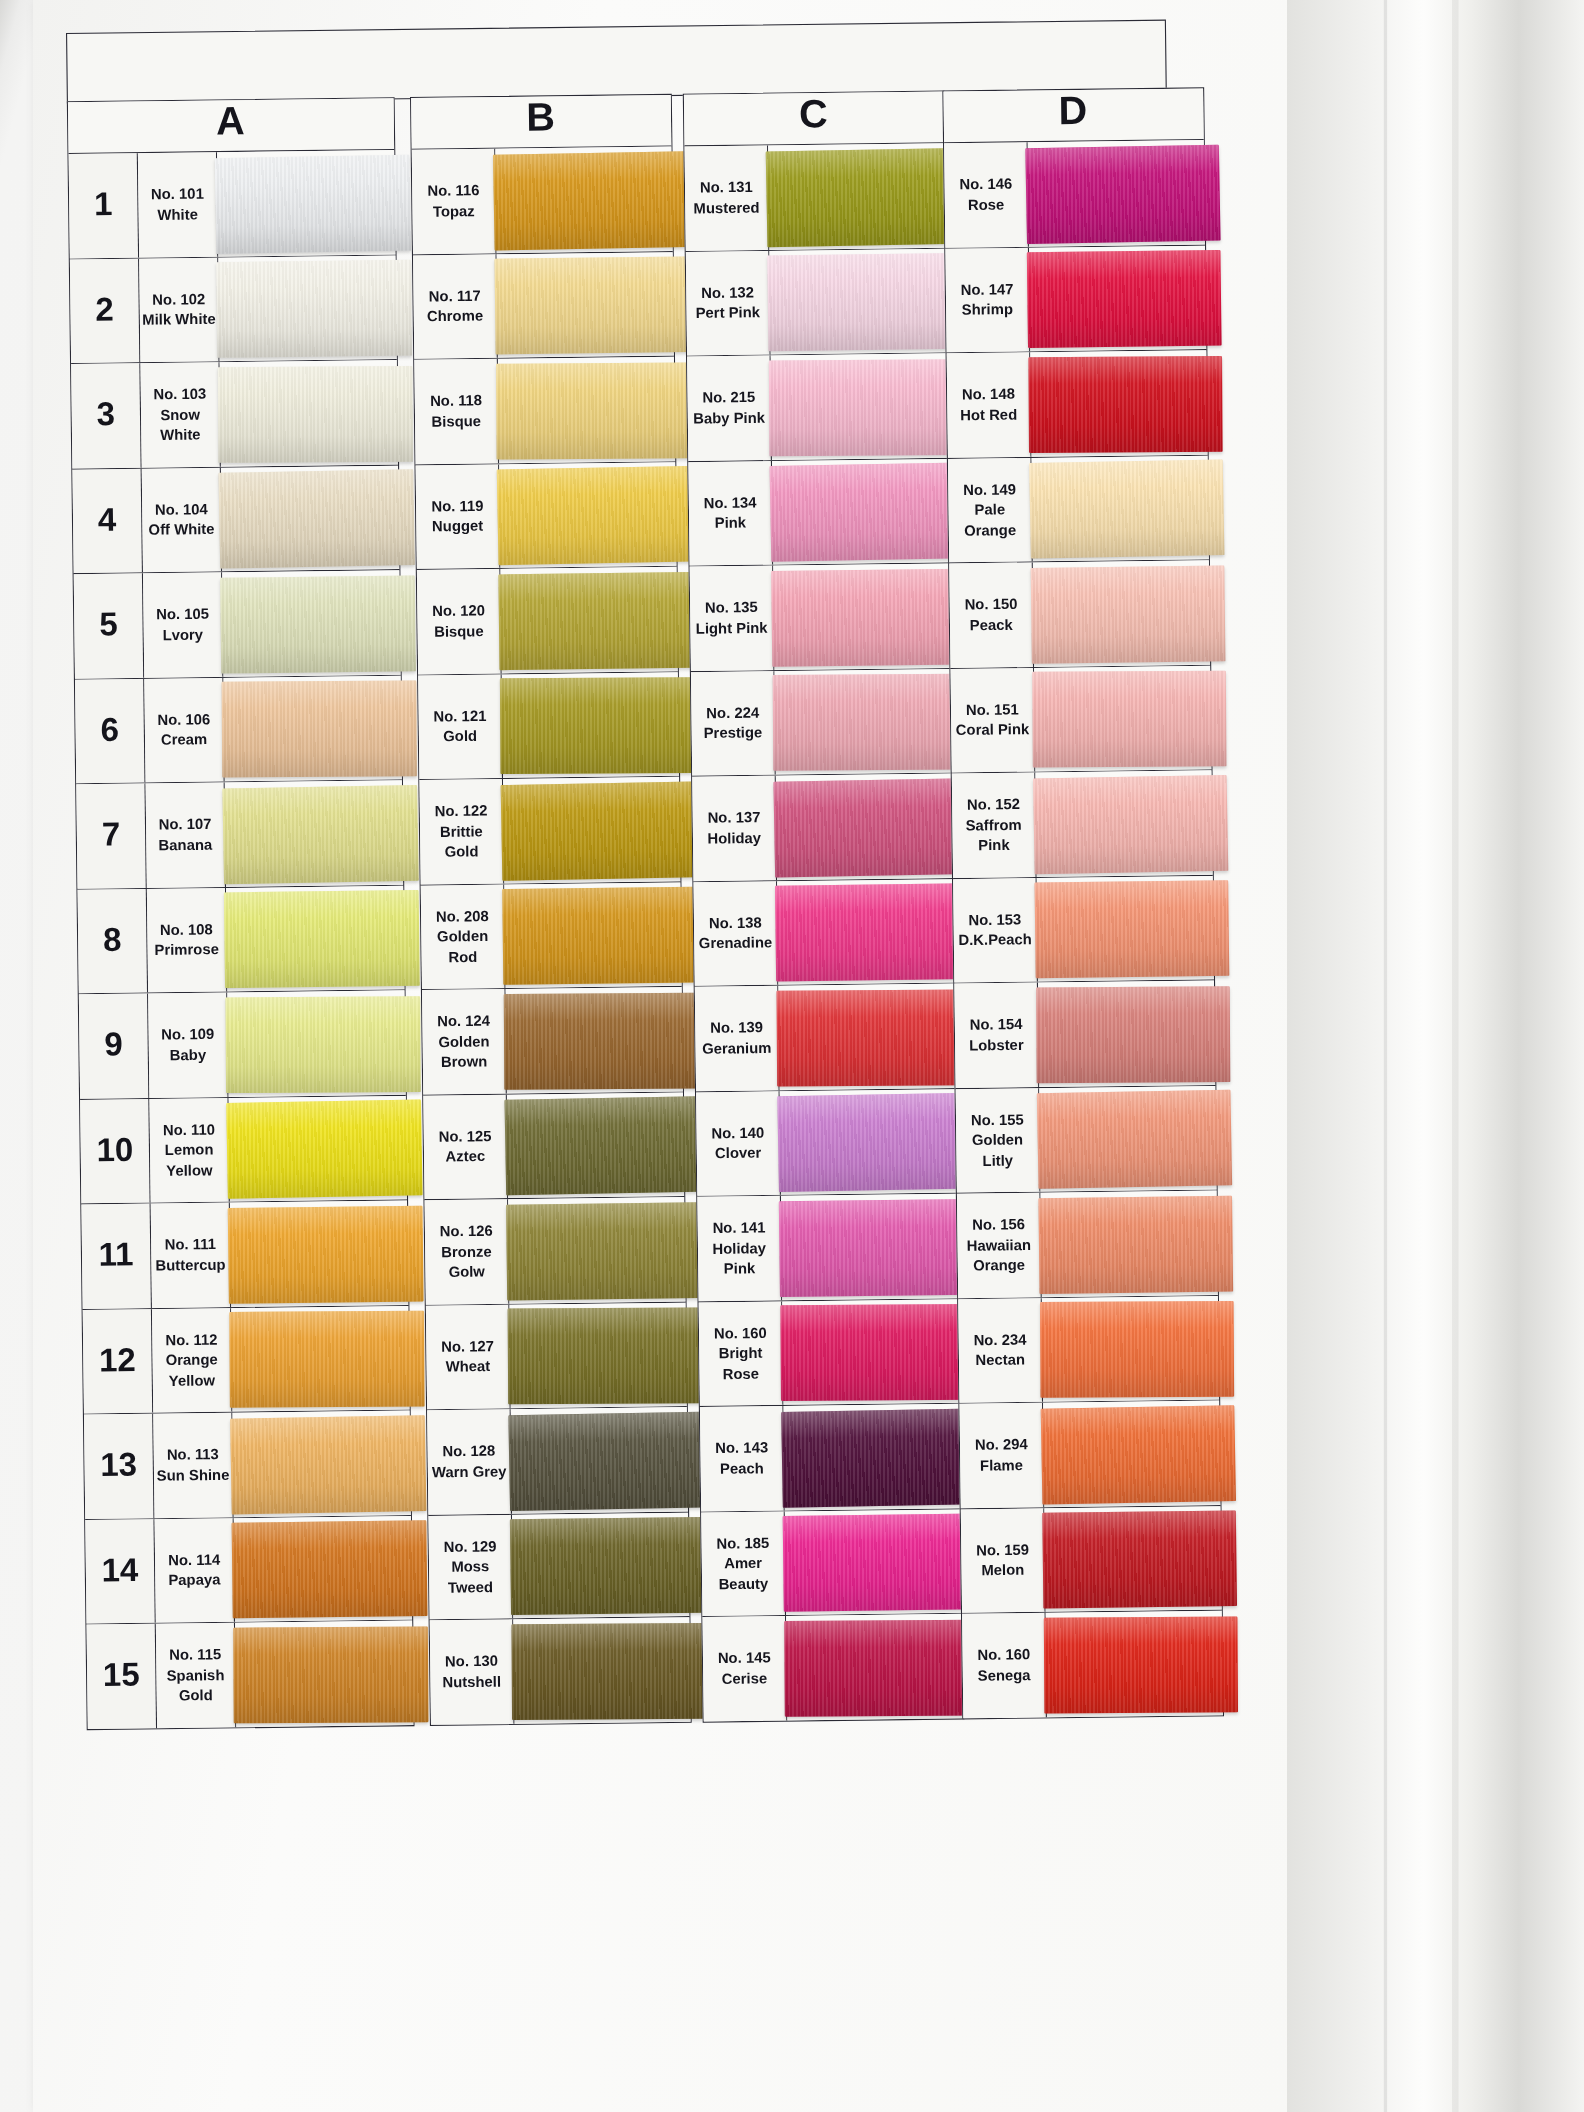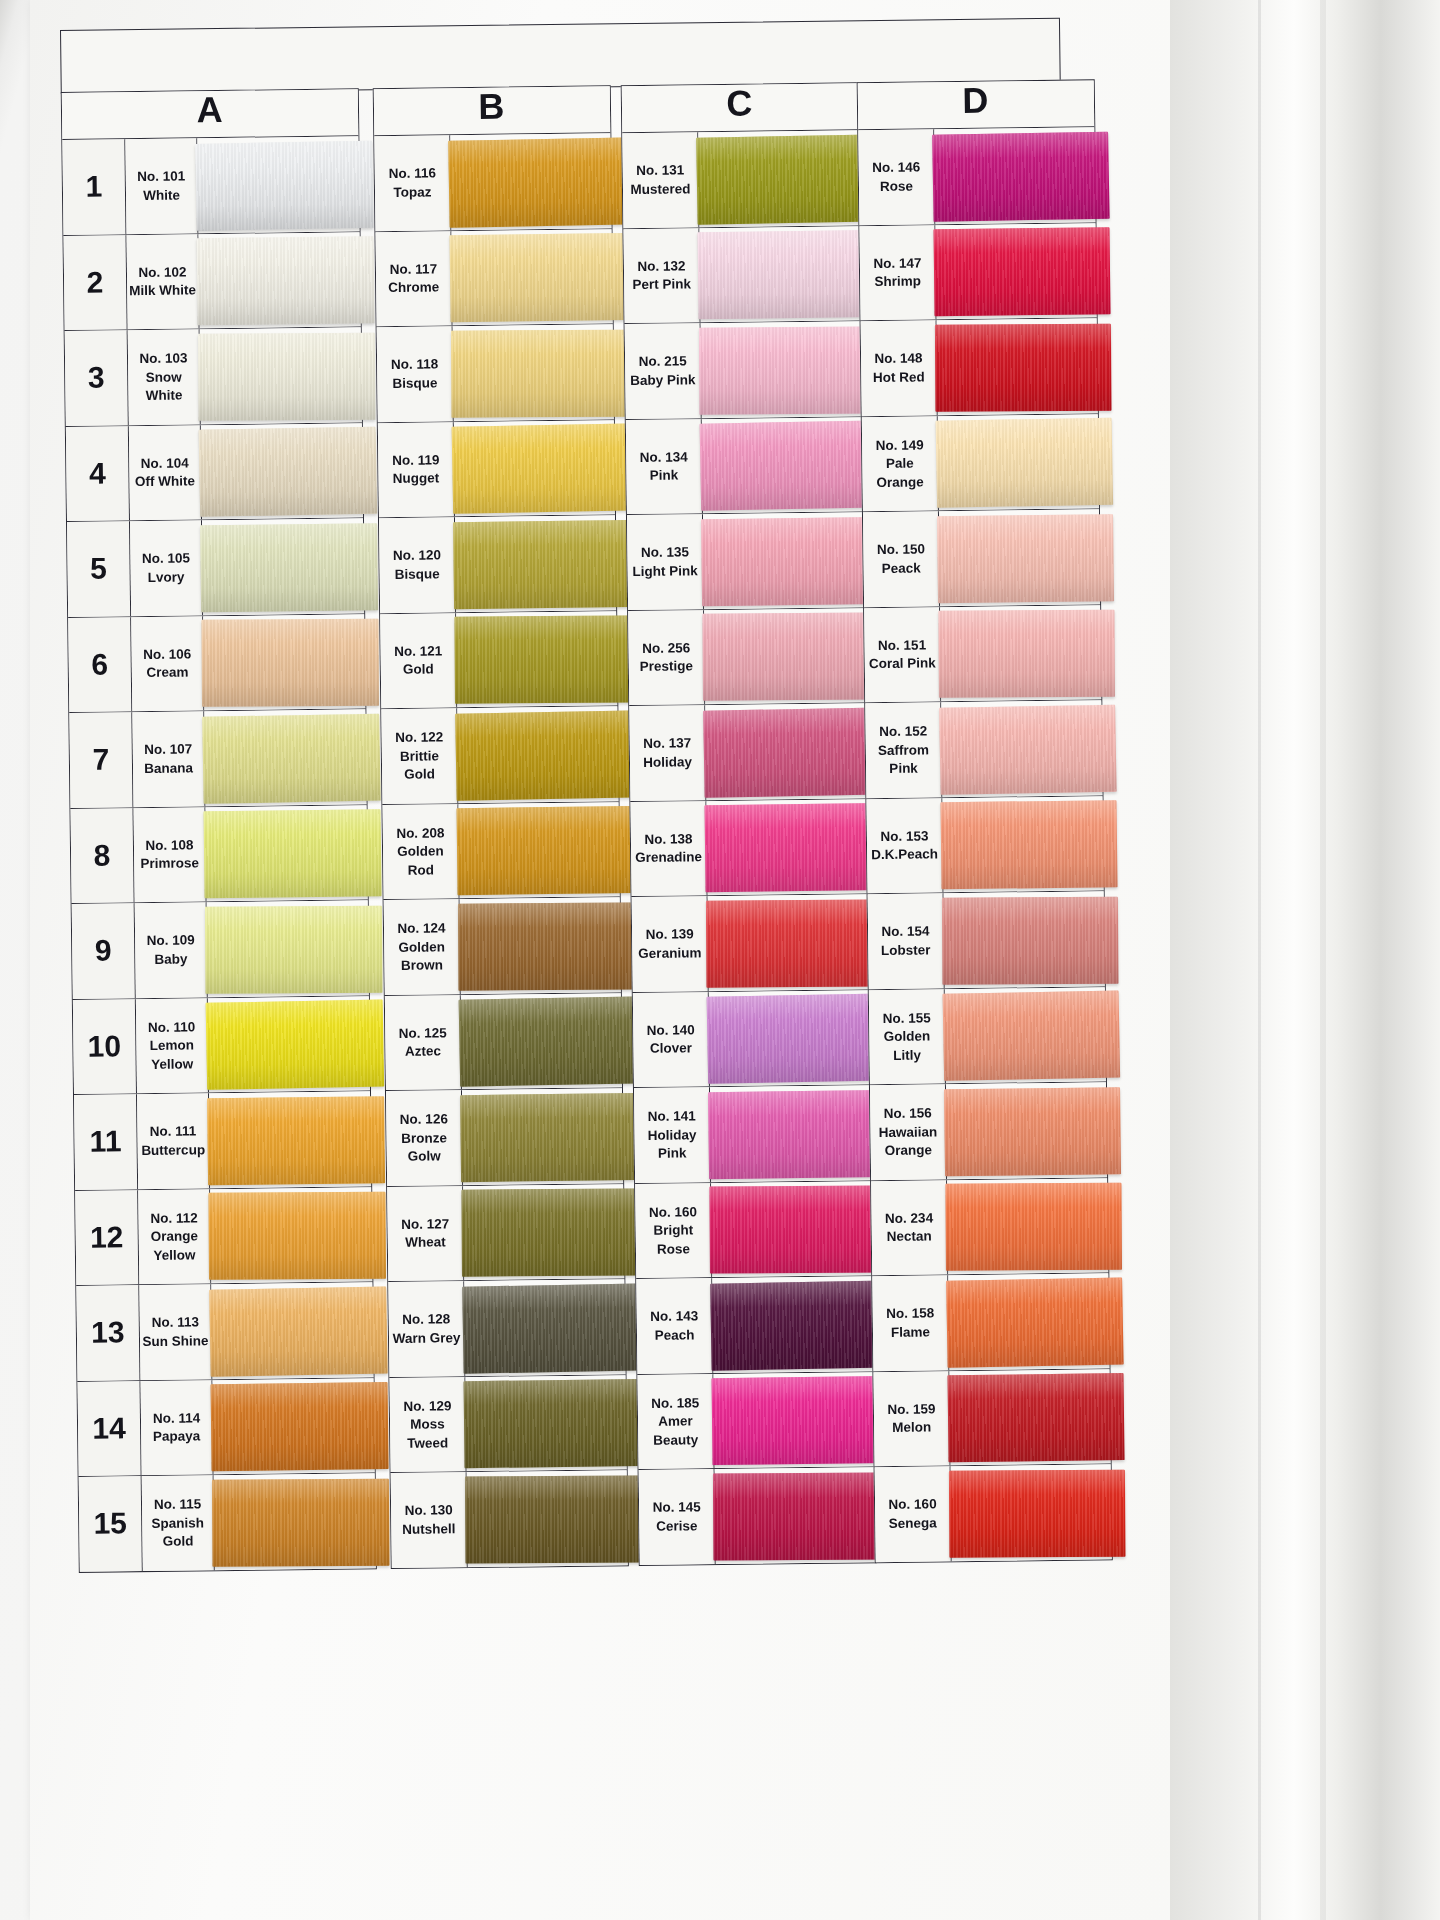--- a/index.html
+++ b/index.html
@@ -599,21 +599,21 @@
             </div>
             <div class="swatch-cell">
               <div class="swatch" style="background: rgb(245, 164, 181); transform: rotate(0deg);">
                 <div class="weave"></div>
                 <div class="shade"></div>
               </div>
             </div>
           </div>
           <div class="row" style="height: 94.5px;">
             <div class="name">
-              <div class="code">No. 256</div>
+              <div class="code">No. 224</div>
               <div class="title">Prestige</div>
             </div>
             <div class="swatch-cell">
               <div class="swatch" style="background: rgb(239, 169, 180); transform: rotate(0.35deg);">
                 <div class="weave"></div>
                 <div class="shade"></div>
               </div>
             </div>
           </div>
           <div class="row" style="height: 94.5px;">
@@ -871,21 +871,21 @@
             </div>
             <div class="swatch-cell">
               <div class="swatch" style="background: rgb(244, 113, 60); transform: rotate(0.35deg);">
                 <div class="weave"></div>
                 <div class="shade"></div>
               </div>
             </div>
           </div>
           <div class="row" style="height: 94.5px;">
             <div class="name">
-              <div class="code">No. 158</div>
+              <div class="code">No. 294</div>
               <div class="title">Flame</div>
             </div>
             <div class="swatch-cell">
               <div class="swatch" style="background: rgb(239, 109, 52); transform: rotate(-0.35deg);">
                 <div class="weave"></div>
                 <div class="shade"></div>
               </div>
             </div>
           </div>
           <div class="row" style="height: 94.5px;">

